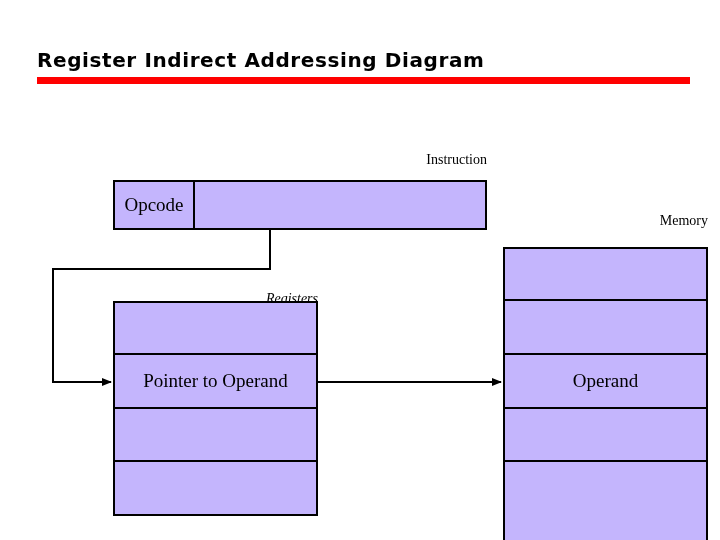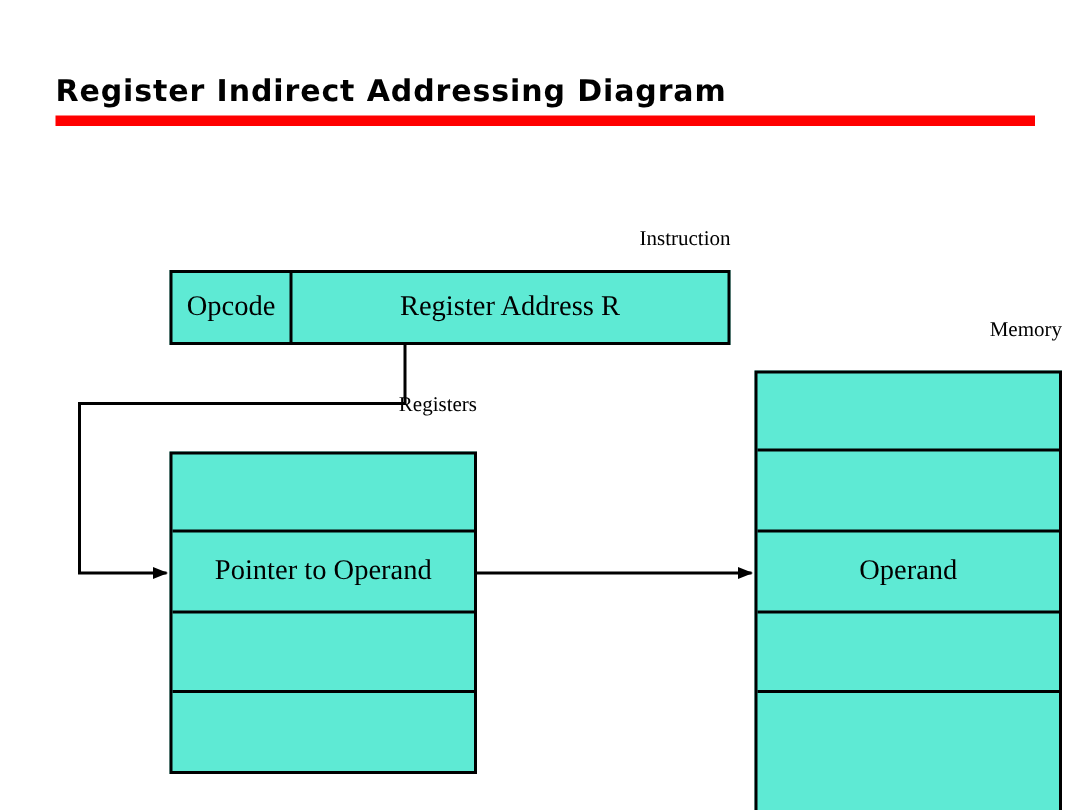--- a/index.html
+++ b/index.html
@@ -46,21 +46,21 @@
     color: #000000;
     line-height: 1;
     white-space: nowrap;
   }
 
   
   .box {
     position: absolute;
     box-sizing: border-box;
     border: 2px solid #000000;
-    background: #5eead4;
+    background: #c4b5fd;
   }
   .cell {
     position: absolute;
     box-sizing: border-box;
     left: 0;
     width: 100%;
     display: flex;
     align-items: center;
     justify-content: center;
     font-size: 19px;
@@ -116,22 +116,23 @@
 
   
   #registers-box {
     left: 113px;
     top: 301px;
     width: 205px;
     height: 215px;
   }
   #registers-caption {
     left: 113px;
-    top: 264px;
-    width: 205px;
+    top: 292px;
+    width: 205px;
+    font-style: italic;
   }
 
   
   #memory-box {
     left: 503px;
     top: 247px;
     width: 205px;
     height: 323px;
     padding-left: 33px;
   }
@@ -171,21 +172,20 @@
 <div id="slide">
 
   <div id="title">Register Indirect Addressing Diagram</div>
   <div id="title-rule"></div>
 
   <div id="instruction-caption" class="caption">Instruction</div>
 
   <div id="instruction-box" class="box">
     <div id="instruction-opcode">Opcode</div>
     <div id="instruction-divider" class="vdiv"></div>
-    <div id="instruction-operand">Register Address R</div>
   </div>
 
   <div id="registers-caption" class="caption">Registers</div>
 
   <div id="registers-box" class="box">
     <div class="cell divided-bottom" style="top:0px;height:52px;"></div>
     <div class="cell divided-bottom" style="top:52px;height:54px;">Pointer to Operand</div>
     <div class="cell divided-bottom" style="top:106px;height:53px;"></div>
     <div class="cell" style="top:159px;height:52px;"></div>
   </div>

